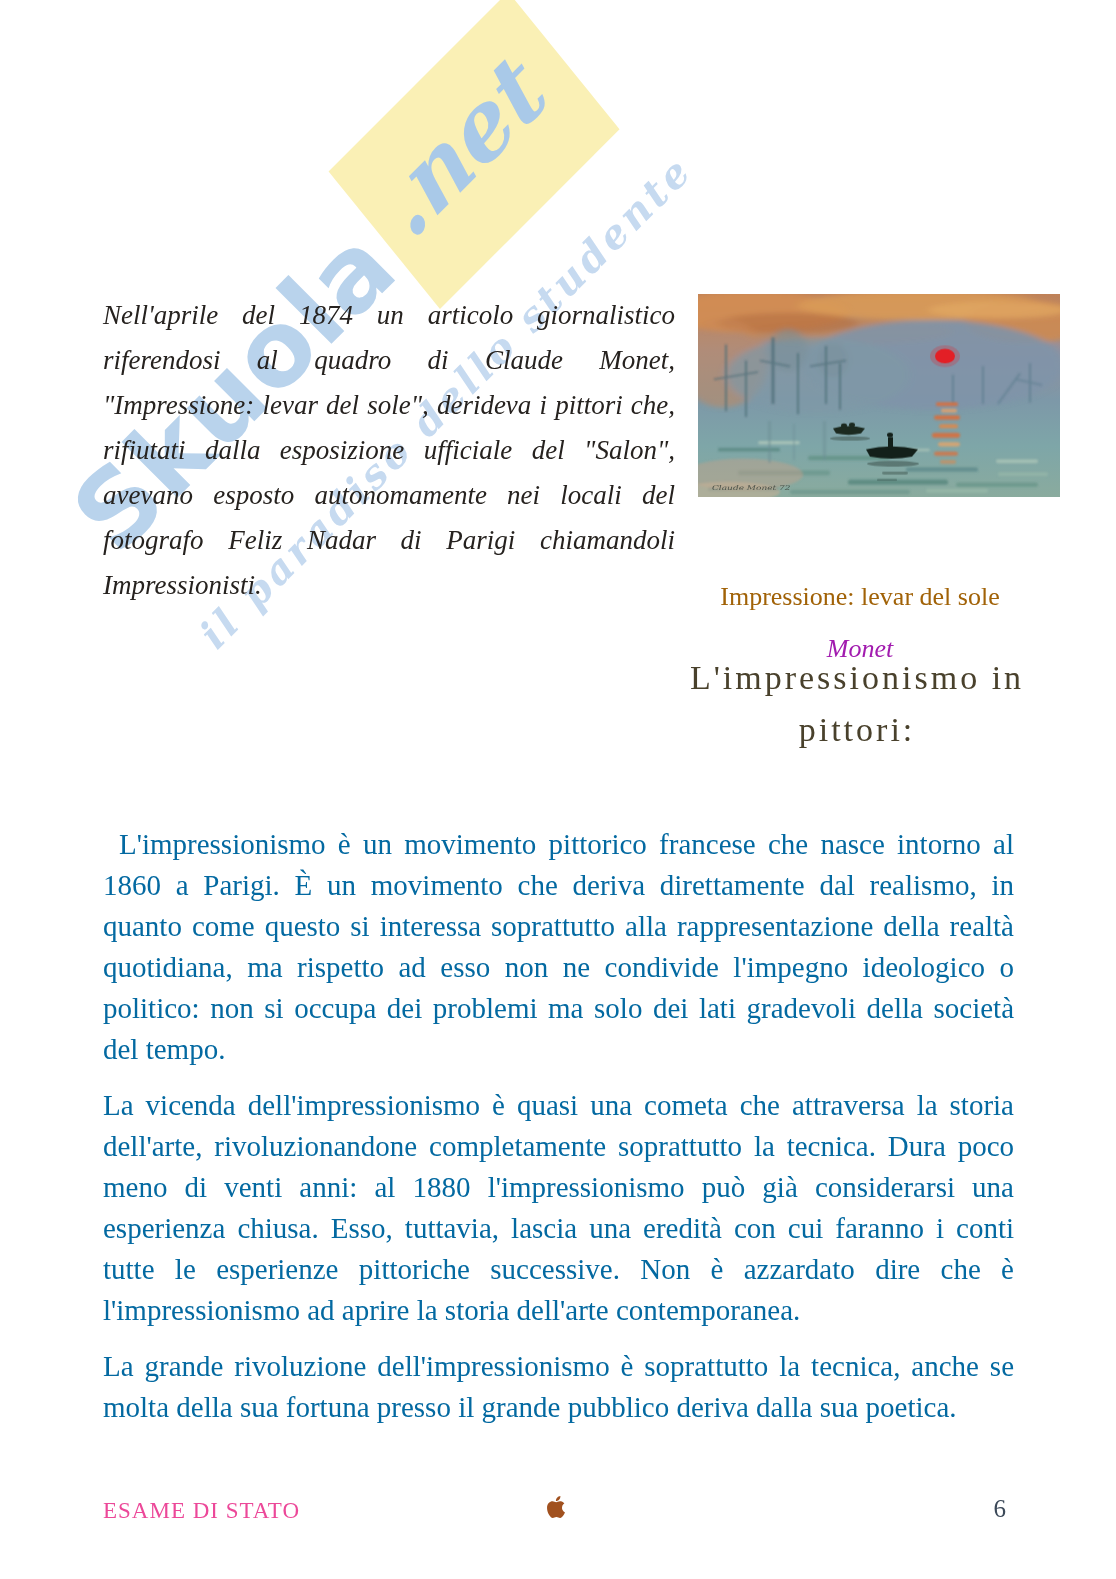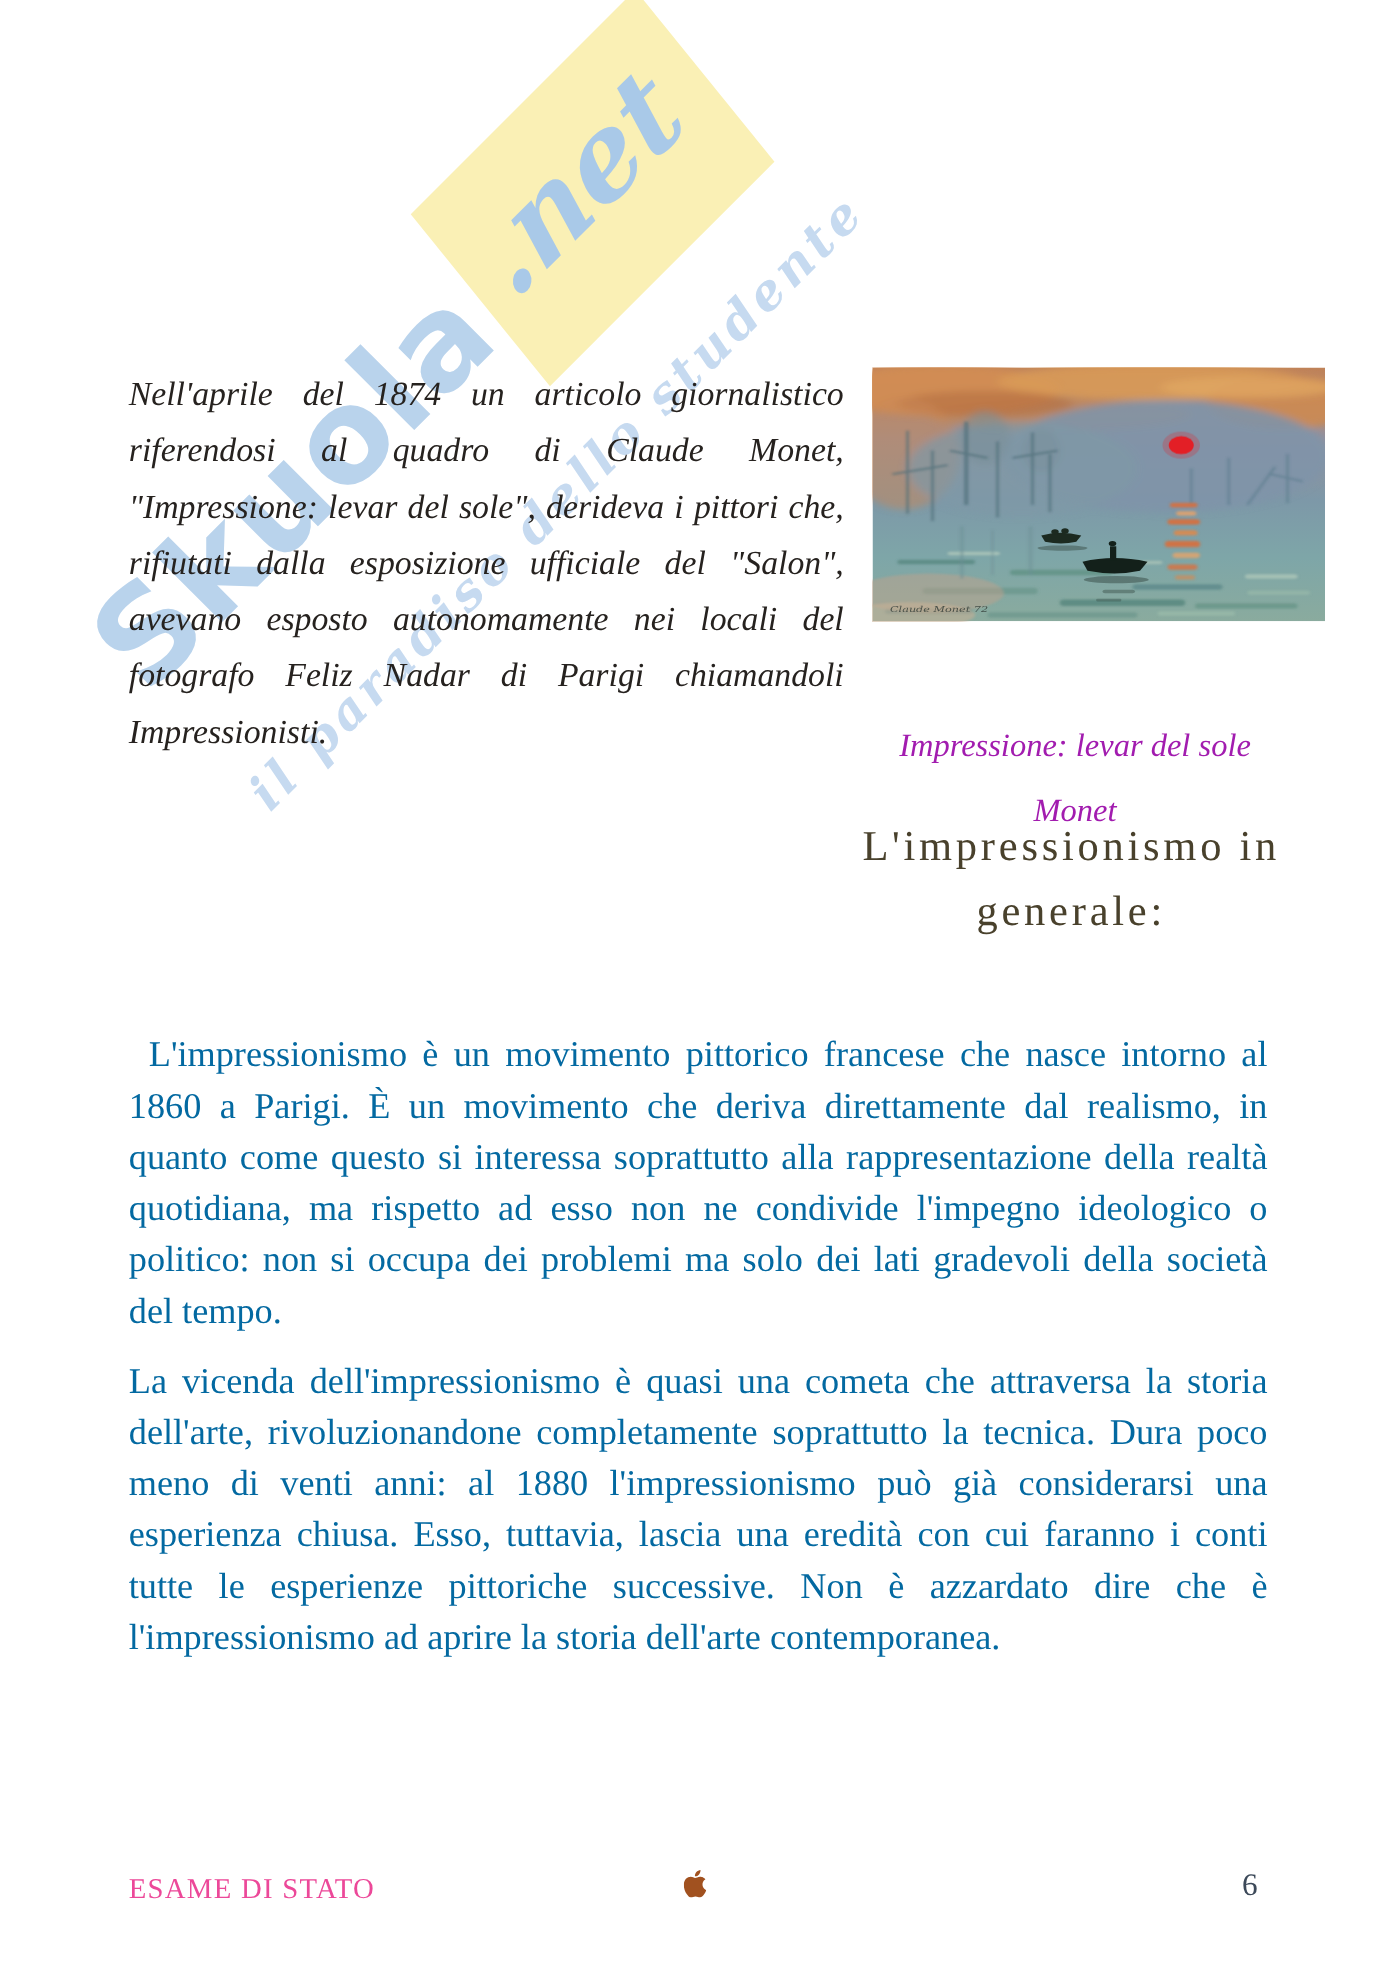--- a/index.html
+++ b/index.html
@@ -44,21 +44,21 @@
     font-style:italic; font-size:27px; line-height:45px;
     text-align:justify; color:#26221f; z-index:1;
   }
 
   
   .painting { position:absolute; left:698px; top:294px; width:362px; height:203px; z-index:1; }
   .painting svg { display:block; width:100%; height:100%; }
 
   
   .right-col { position:absolute; left:660px; top:582px; width:400px; text-align:center; z-index:1; }
-  .fig-caption { font-style:italic; font-size:26px; color:#a21caf; margin:0; }
+  .fig-caption { font-size:26px; color:#a16207; margin:0; }
   .fig-credit  { font-style:italic; font-size:26px; color:#a21caf; margin:22px 0 0 0; }
   .section-heading {
     position:absolute; left:627px; top:652px; width:460px; text-align:center;
     font-size:34px; letter-spacing:3px; line-height:52px;
     color:#49412c; font-weight:normal; margin:0; z-index:1;
   }
 
   
   .body-text {
     position:absolute; left:103px; top:824px; width:911px;
@@ -199,25 +199,26 @@
 
       <text x="14" y="271" font-size="9" font-style="italic" fill="#37413b" opacity="0.85" font-family="DejaVu Serif, serif">Claude Monet 72</text>
     </svg>
   </div>
 
   <div class="right-col">
     <p class="fig-caption">Impressione: levar del sole</p>
     <p class="fig-credit">Monet</p>
   </div>
 
-  <h2 class="section-heading">L'impressionismo in generale:</h2>
+  <h2 class="section-heading">L'impressionismo in pittori:</h2>
 
   <div class="body-text">
     <p class="indent">L'impressionismo è un movimento pittorico francese che nasce intorno al 1860 a Parigi. È un movimento che deriva direttamente dal realismo, in quanto come questo si interessa soprattutto alla rappresentazione della realtà quotidiana, ma rispetto ad esso non ne condivide l'impegno ideologico o politico: non si occupa dei problemi ma solo dei lati gradevoli della società del tempo.</p>
     <p>La vicenda dell'impressionismo è quasi una cometa che attraversa la storia dell'arte, rivoluzionandone completamente soprattutto la tecnica. Dura poco meno di venti anni: al 1880 l'impressionismo può già considerarsi una esperienza chiusa. Esso, tuttavia, lascia una eredità con cui faranno i conti tutte le esperienze pittoriche successive. Non è azzardato dire che è l'impressionismo ad aprire la storia dell'arte contemporanea.</p>
+    <p>La grande rivoluzione dell'impressionismo è soprattutto la tecnica, anche se molta della sua fortuna presso il grande pubblico deriva dalla sua poetica.</p>
   </div>
 
   <div class="footer-left">ESAME DI STATO</div>
   <div class="footer-apple">
     <svg viewBox="0 0 814 1000" aria-hidden="true">
       <path fill="#a1511f" d="M788.1 340.9c-5.8 4.5-108.2 62.2-108.2 190.5 0 148.4 130.3 200.9 134.2 202.2-.6 3.2-20.7 71.9-68.7 141.9-42.8 61.6-87.5 123.1-155.5 123.1s-85.5-39.5-164-39.5c-76.5 0-103.7 40.8-165.9 40.8s-105.6-57-155.5-127C46.7 790.7 0 663 0 541.8c0-194.4 126.4-297.5 250.8-297.5 66.1 0 121.2 43.4 162.7 43.4 39.5 0 101.1-46 176.3-46 28.5 0 130.9 2.6 198.3 99.2zM554.1 159.4c31.1-36.9 53.1-88.1 53.1-139.3 0-7.1-.6-14.3-1.9-20.1-50.6 1.9-110.8 33.7-147.1 75.8-28.5 32.4-55.1 83.6-55.1 135.5 0 7.8 1.3 15.6 1.9 18.1 3.2.6 8.4 1.3 13.6 1.3 45.4 0 102.5-30.4 135.5-71.3z"></path>
     </svg>
   </div>
   <div class="footer-page">6</div>
 

